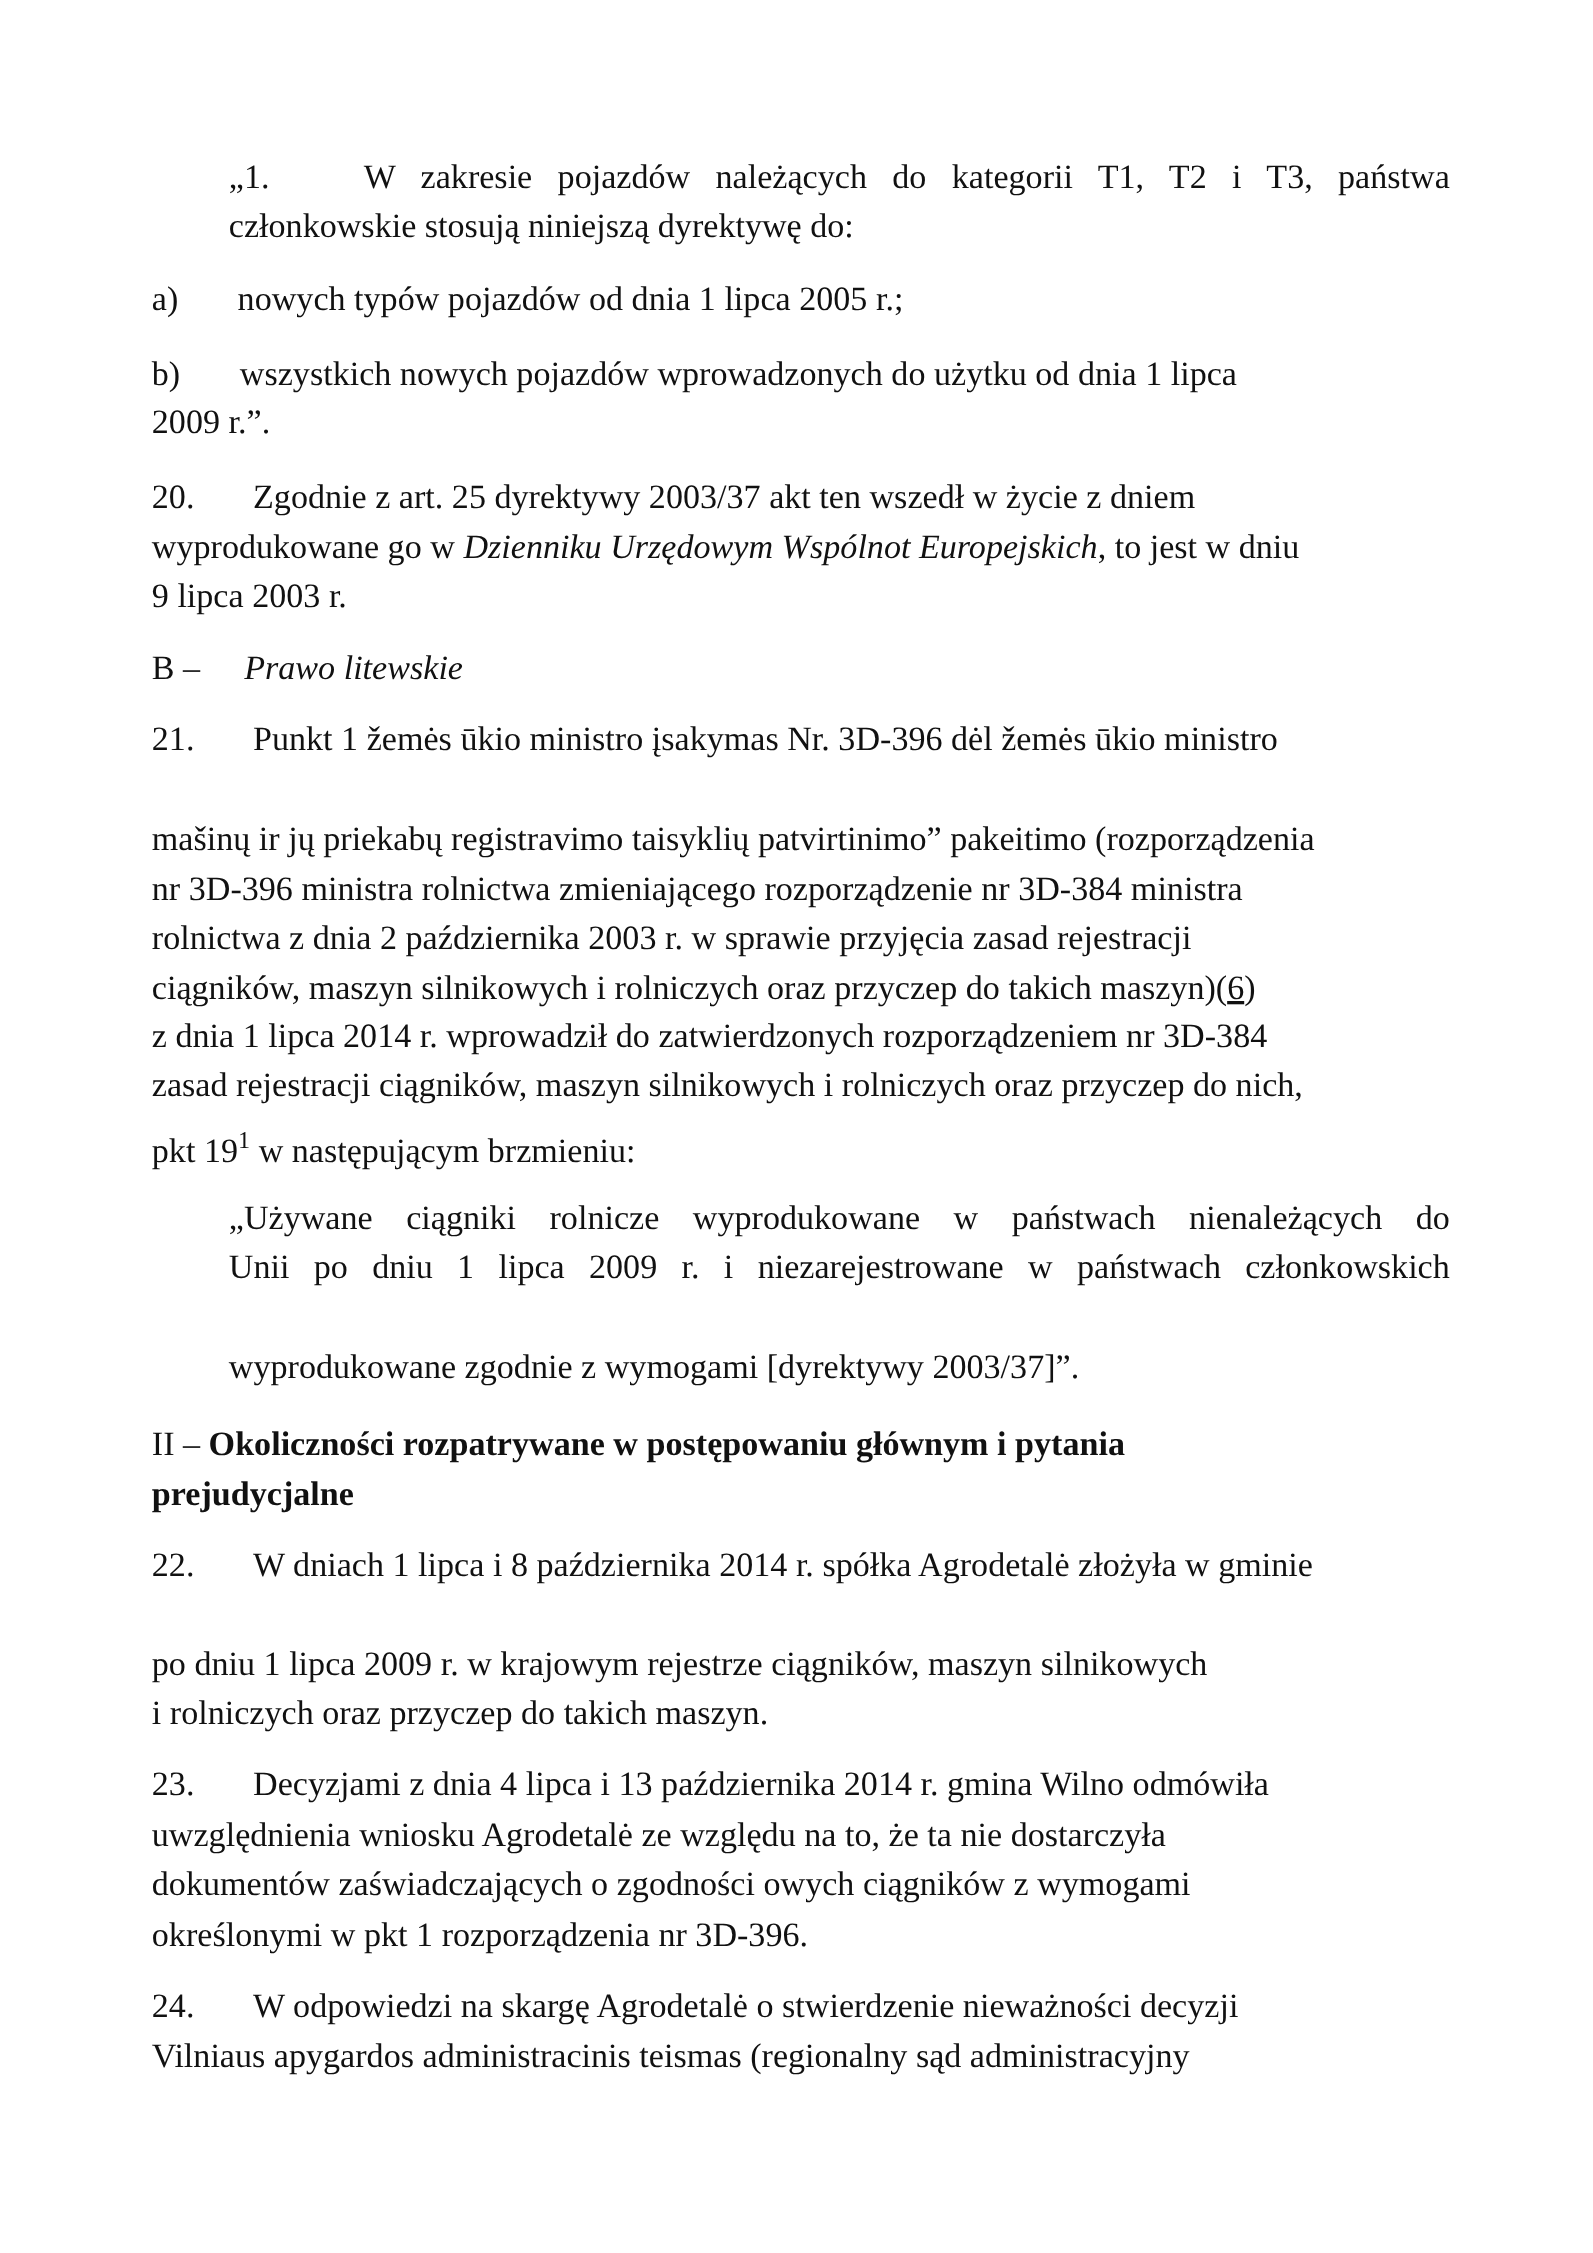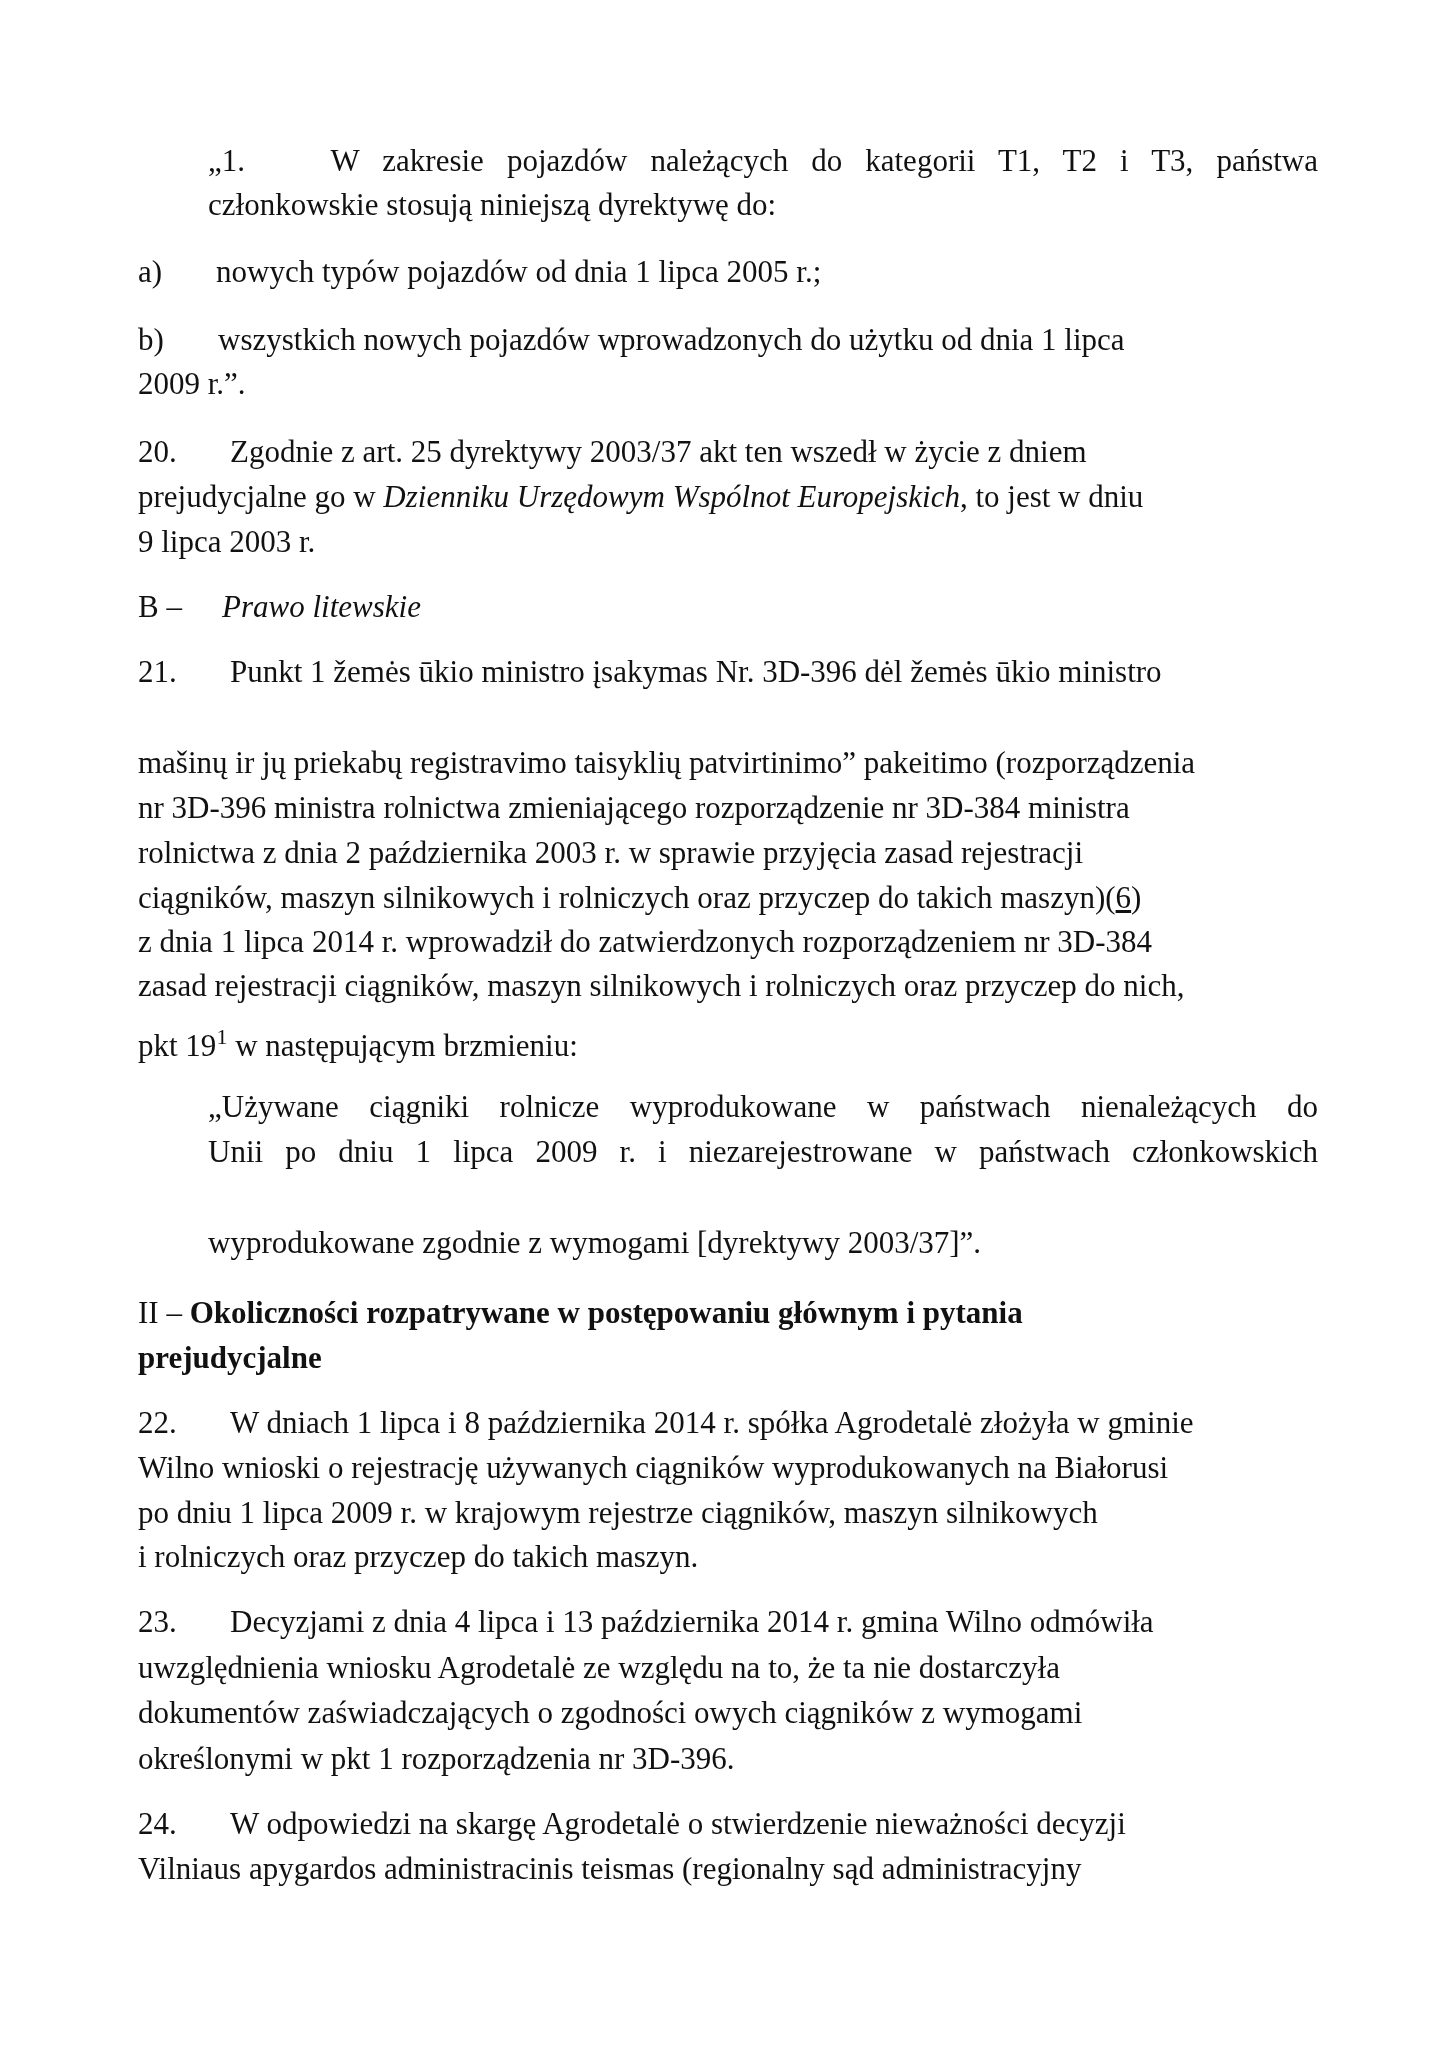--- a/index.html
+++ b/index.html
@@ -32,21 +32,21 @@
 
   <div class="line" style="left:138px; top:318px;">
     <span class="num" style="width:80px;">b)</span><span>wszystkich nowych pojazdów wprowadzonych do użytku od dnia 1 lipca</span>
   </div>
   <div class="line" style="left:138px; top:362px;">2009 r.”.</div>
 
   <div class="line" style="left:138px; top:430px;">
     <span class="num" style="width:92px;">20.</span><span>Zgodnie z art. 25 dyrektywy 2003/37 akt ten wszedł w życie z dniem</span>
   </div>
   <div class="line" style="left:138px; top:475px;">
-    <span>prejudycjalne go w </span><i>Dzienniku Urzędowym Wspólnot Europejskich</i><span>, to jest w dniu</span>
+    <span>wyprodukowane go w </span><i>Dzienniku Urzędowym Wspólnot Europejskich</i><span>, to jest w dniu</span>
   </div>
   <div class="line" style="left:138px; top:520px;">9 lipca 2003 r.</div>
 
   <div class="line" style="left:138px; top:585px;">
     <span class="num" style="width:84px;">B –</span><i>Prawo litewskie</i>
   </div>
 
   <div class="line" style="left:138px; top:650px;">
     <span class="num" style="width:92px;">21.</span><span>Punkt 1 žemės ūkio ministro įsakymas Nr. 3D-396 dėl žemės ūkio ministro</span>
   </div>
@@ -68,21 +68,20 @@
 
   <div class="line" style="left:138px; top:1291px;">
     <span>II –</span>
     <span class="bold">Okoliczności rozpatrywane w postępowaniu głównym i pytania</span>
   </div>
   <div class="line bold" style="left:138px; top:1336px;">prejudycjalne</div>
 
   <div class="line" style="left:138px; top:1401px;">
     <span class="num" style="width:92px;">22.</span><span>W dniach 1 lipca i 8 października 2014 r. spółka Agrodetalė złożyła w gminie</span>
   </div>
-  <div class="line" style="left:138px; top:1446px;">Wilno wnioski o rejestrację używanych ciągników wyprodukowanych na Białorusi</div>
   <div class="line" style="left:138px; top:1491px;">po dniu 1 lipca 2009 r. w krajowym rejestrze ciągników, maszyn silnikowych</div>
   <div class="line" style="left:138px; top:1535px;">i rolniczych oraz przyczep do takich maszyn.</div>
 
   <div class="line" style="left:138px; top:1600px;">
     <span class="num" style="width:92px;">23.</span><span>Decyzjami z dnia 4 lipca i 13 października 2014 r. gmina Wilno odmówiła</span>
   </div>
   <div class="line" style="left:138px; top:1646px;">uwzględnienia wniosku Agrodetalė ze względu na to, że ta nie dostarczyła</div>
   <div class="line" style="left:138px; top:1691px;">dokumentów zaświadczających o zgodności owych ciągników z wymogami</div>
   <div class="line" style="left:138px; top:1737px;">określonymi w pkt 1 rozporządzenia nr 3D-396.</div>
 

